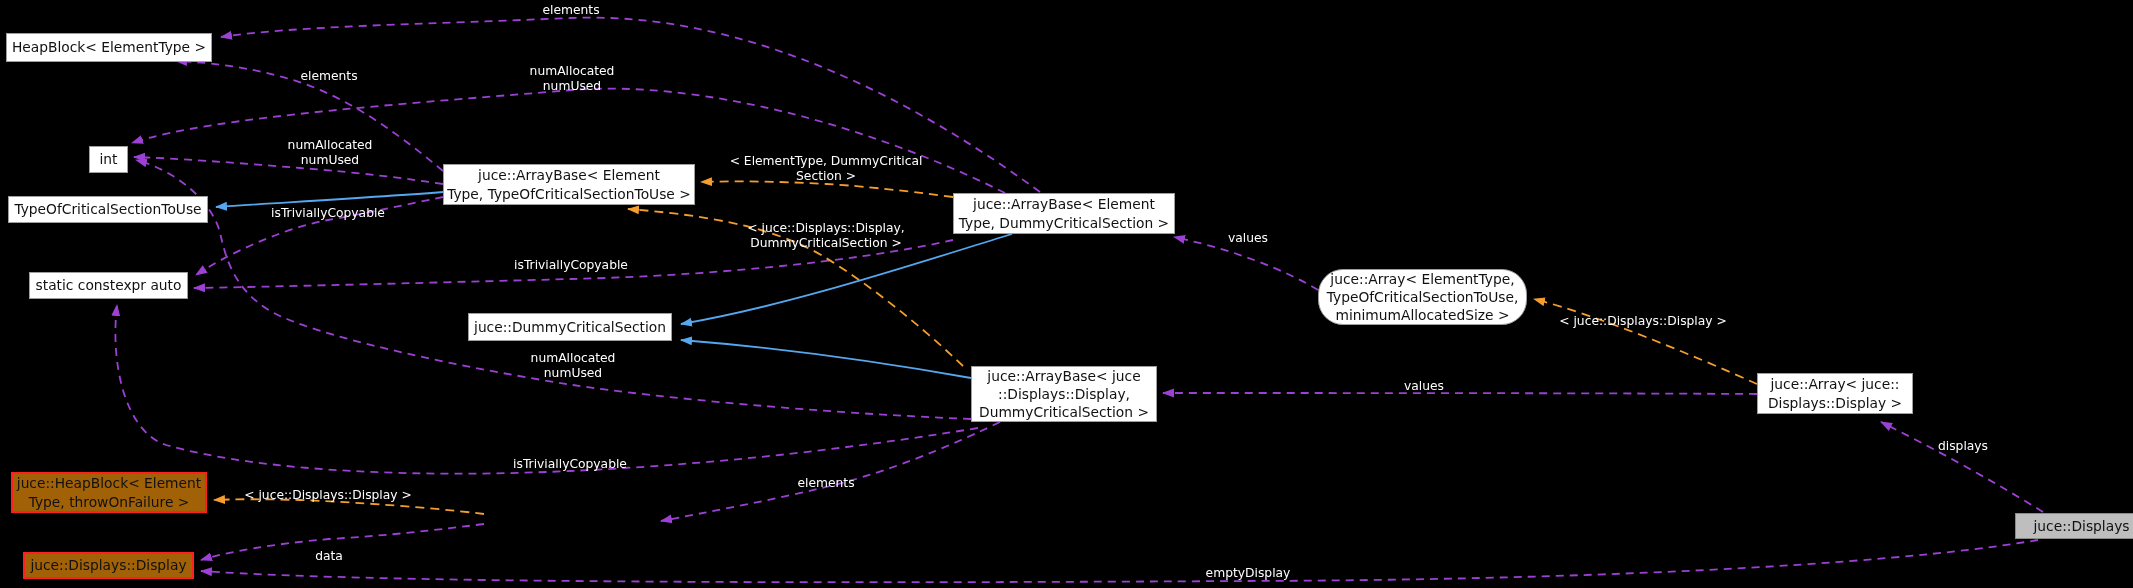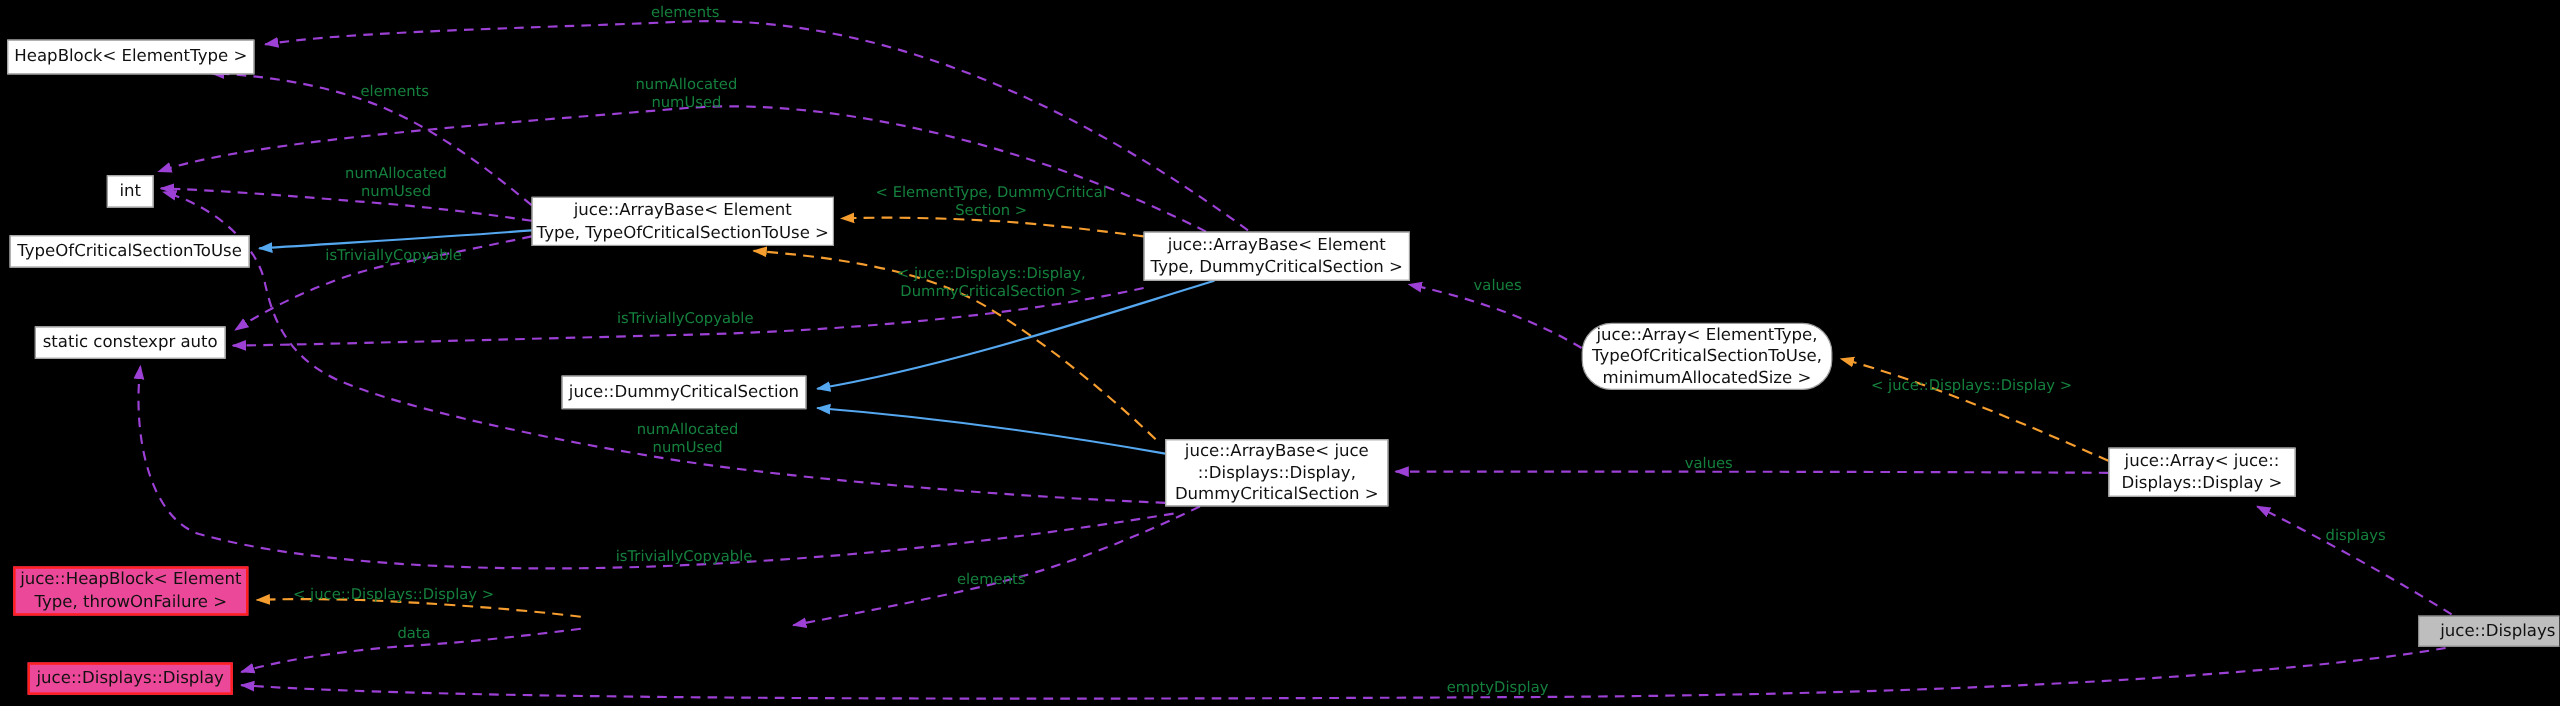--- a/index.html
+++ b/index.html
@@ -17,26 +17,26 @@
     text-align:center;
     background:#ffffff;
     border:1.6px solid #9e9e9e;
     color:#111111;
     font-size:13.8px;
     line-height:1.32;
     white-space:pre-line;
     box-sizing:border-box;
     z-index:2;
   }
-  .node.trunc{border:2px solid #ff1f1f;background:#ec4899;}
+  .node.trunc{border:2px solid #ff1f1f;background:#a16207;}
   .node.current{background:#bebebe;border-color:#8a8a8a;}
   .elabel{
     position:absolute;
     transform:translate(-50%,-50%);
-    color:#15803d;
+    color:#ffffff;
     font-size:12.3px;
     font-weight:500;
     line-height:1.18;
     text-align:center;
     white-space:pre-line;
     z-index:3;
   }
 </style>
 </head>
 <body>
@@ -108,21 +108,21 @@
 numUsed</span>
   <span class="elabel" style="left:329px;top:76px;">elements</span>
   <span class="elabel" style="left:330px;top:152px;">numAllocated
 numUsed</span>
   <span class="elabel" style="left:328px;top:213px;">isTriviallyCopyable</span>
   <span class="elabel" style="left:571px;top:265px;">isTriviallyCopyable</span>
   <span class="elabel" style="left:570px;top:464px;">isTriviallyCopyable</span>
   <span class="elabel" style="left:573px;top:365px;">numAllocated
 numUsed</span>
   <span class="elabel" style="left:826px;top:483px;">elements</span>
-  <span class="elabel" style="left:329px;top:528px;margin-left:16px;">data</span>
+  <span class="elabel" style="left:329px;top:556px;">data</span>
   <span class="elabel" style="left:1248px;top:238px;">values</span>
   <span class="elabel" style="left:1424px;top:386px;">values</span>
   <span class="elabel" style="left:1963px;top:446px;">displays</span>
   <span class="elabel" style="left:1248px;top:573px;">emptyDisplay</span>
   <span class="elabel" style="left:826px;top:168px;">&lt; ElementType, DummyCritical
 Section &gt;</span>
   <span class="elabel" style="left:826px;top:235px;">&lt; juce::Displays::Display,
 DummyCriticalSection &gt;</span>
   <span class="elabel" style="left:1643px;top:321px;">&lt; juce::Displays::Display &gt;</span>
   <span class="elabel" style="left:328px;top:495px;">&lt; juce::Displays::Display &gt;</span>

